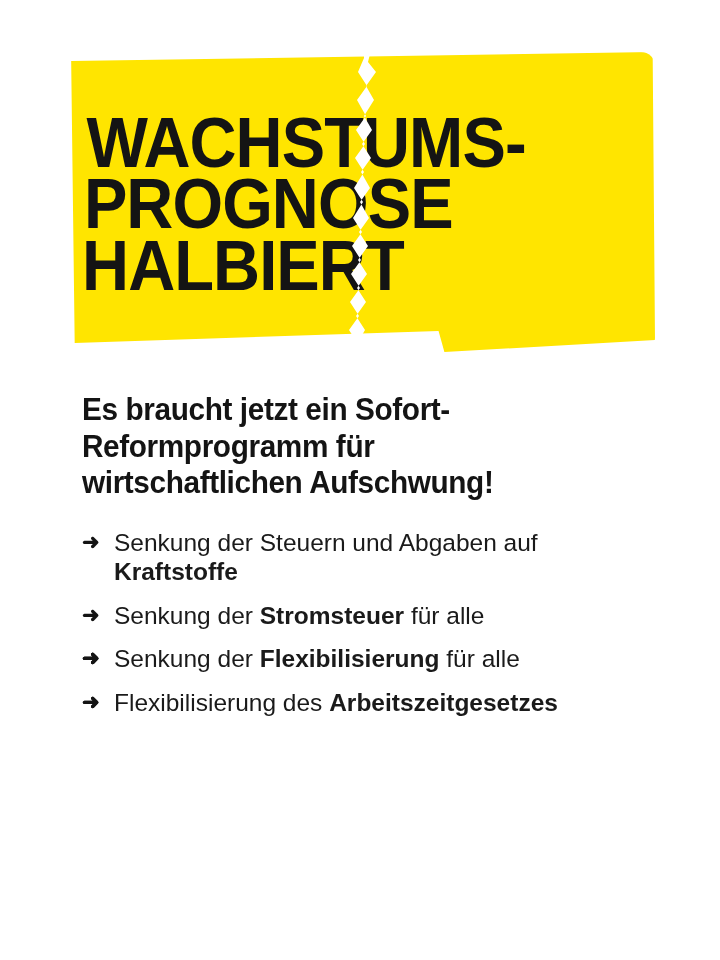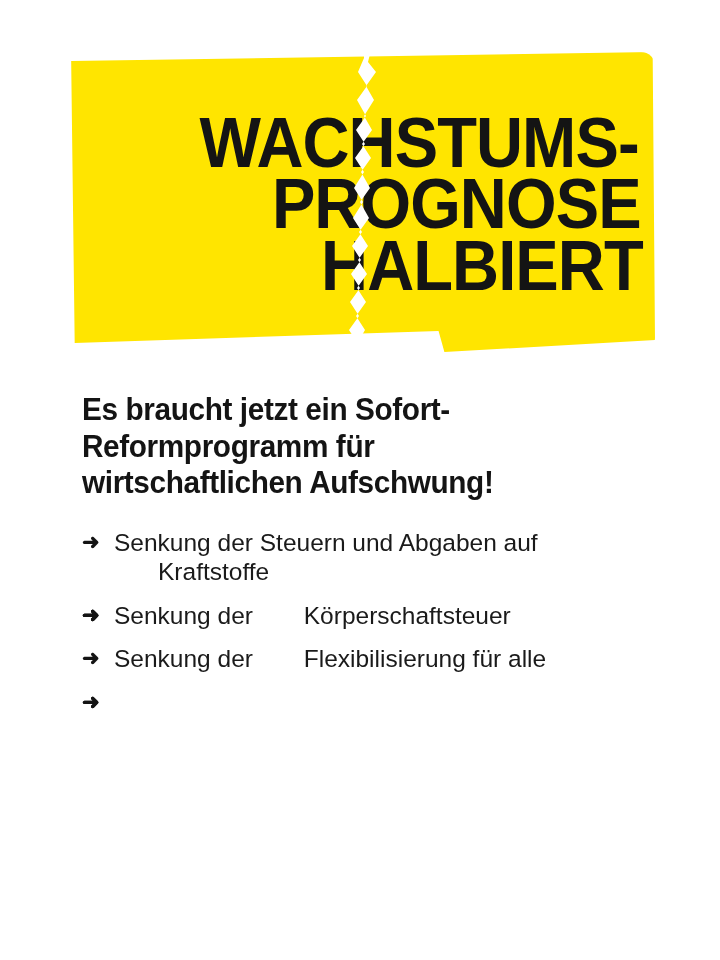--- a/index.html
+++ b/index.html
@@ -38,21 +38,21 @@
     border-radius: 14px;
     
     clip-path: polygon(0.2% 3%, 99.6% 0%, 100% 96%, 64% 100%, 63% 93%, 0.8% 97%);
   }
 
   .banner-text {
     position: absolute;
     inset: 0;
     display: flex;
     flex-direction: column;
-    align-items: flex-end;
+    align-items: flex-start;
     justify-content: center;
     padding-top: 6px;
     box-sizing: border-box;
   }
 
   .banner-line {
     font-family: "Liberation Sans", sans-serif;
     font-weight: bold;
     color: #141414;
     letter-spacing: -1px;
@@ -111,21 +111,21 @@
     color: #1a1a1a;
   }
   .bullet .arrow {
     position: absolute;
     left: 0;
     top: 1px;
     font-size: 21px;
     font-weight: bold;
     color: #141414;
   }
-  .bullet b { font-weight: normal; margin-left: 44px; }
+  .bullet b { font-weight: bold; }
 </style>
 </head>
 <body>
 
 <div class="poster">
 
   <div class="banner-wrap">
     <div class="banner-bg"></div>
 
     <div class="banner-text">
@@ -147,21 +147,21 @@
   </div>
 
   <div class="subhead">
     <span>Es braucht jetzt ein Sofort-</span>
     <span>Reformprogramm für</span>
     <span>wirtschaftlichen Aufschwung!</span>
   </div>
 
   <ul class="bullets" id="bullet-list">
       <li class="bullet"><span class="arrow">➜</span><span><span>Senkung der Steuern und Abgaben auf </span><b>Kraftstoffe</b></span></li>
+      <li class="bullet"><span class="arrow">➜</span><span><span>Senkung der </span><b>Stromsteuer</b><span> für alle</span></span></li>
       <li class="bullet"><span class="arrow">➜</span></li>
       <li class="bullet"><span class="arrow">➜</span></li>
-      <li class="bullet"><span class="arrow">➜</span><span><span>Senkung der </span><b>Körperschaftsteuer</b></span></li>
       <li class="bullet"><span class="arrow">➜</span><span><span>Senkung der </span><b>Flexibilisierung</b><span> für alle</span></span></li>
       <li class="bullet"><span class="arrow">➜</span></li>
-      <li class="bullet"><span class="arrow">➜</span></li>
+      <li class="bullet"><span class="arrow">➜</span><span><span>Flexibilisierung des </span><b>Arbeitszeitgesetzes</b></span></li>
     </ul>
 
 </div>
 
 </body></html>

